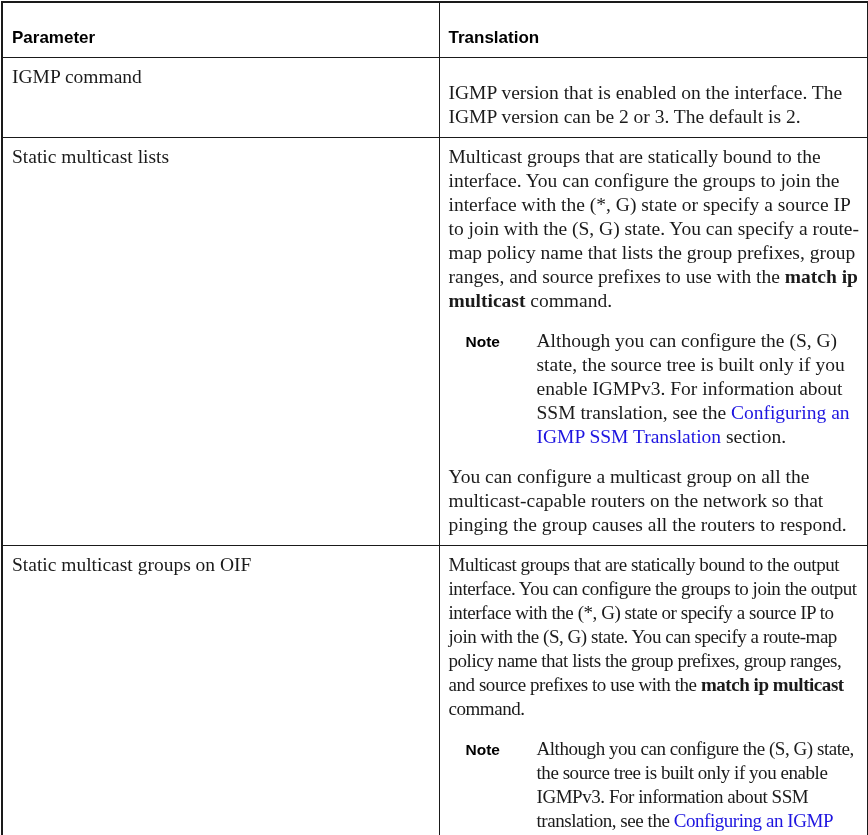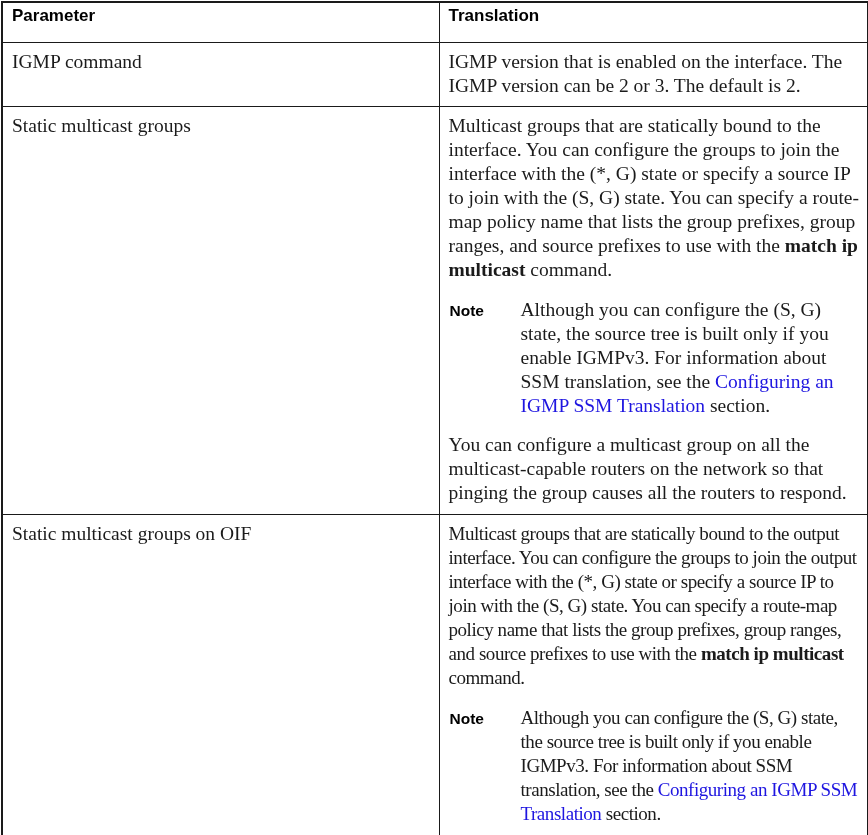--- a/index.html
+++ b/index.html
@@ -32,38 +32,38 @@
   tr.header-row{height:40px;}
   tr.row-1{height:64px;}
   tr.row-2{height:408px;}
   tr.row-3{height:320px;}
   th{
     font-family:"Liberation Sans", sans-serif;
     font-weight:bold;
     font-size:17px;
     line-height:22px;
     color:#000000;
-    padding-top:2px;
+    padding-top:24px;
   }
   td{
     font-size:19.5px;
     line-height:24px;
   }
   td.condensed{
     font-size:19px;
     letter-spacing:-0.45px;
     padding-right:4px;
   }
   .para{margin:0 0 13px 0;}
-  .para:last-child{margin-bottom:0;}
+  .para:last-child{margin-bottom:0;margin-top:16px;}
   .cmd{font-weight:bold;}
   .link{color:var(--link-color);cursor:pointer;}
   .note{
     display:flex;
-    margin:16px 0 15px 1px;
+    margin:16px 0 15px 17px;
   }
   .note-label{
     flex:0 0 71px;
     font-family:"Liberation Sans", sans-serif;
     font-weight:bold;
     font-size:15.5px;
     line-height:20px;
     padding-top:3px;
     color:#000000;
     letter-spacing:0;
@@ -83,21 +83,21 @@
       <th>Parameter</th>
       <th>Translation</th>
     </tr>
     <tr class="row-1">
       <td>IGMP command</td>
       <td>
           <p class="para"><span class="">IGMP version that is enabled on the interface. The IGMP version can be 2 or 3. The default is 2.</span></p>
         </td>
     </tr>
     <tr class="row-2">
-      <td>Static multicast groups</td>
+      <td>Static multicast lists</td>
       <td>
           <p class="para"><span class="">Multicast groups that are statically bound to the interface. You can configure the groups to join the interface with the (*, G) state or specify a source IP to join with the (S, G) state. You can specify a route-map policy name that lists the group prefixes, group ranges, and source prefixes to use with the </span><span class="cmd">match ip multicast</span><span class=""> command.</span></p>
           <div class="note">
             <span class="note-label">Note</span>
             <div class="note-body"><span class="">Although you can configure the (S, G) state, the source tree is built only if you enable IGMPv3. For information about SSM translation, see the </span><span class="link">Configuring an IGMP SSM Translation</span><span class=""> section.</span></div>
           </div>
           <p class="para"><span class="">You can configure a multicast group on all the multicast-capable routers on the network so that pinging the group causes all the routers to respond.</span></p>
         </td>
     </tr>
     <tr class="row-3">

